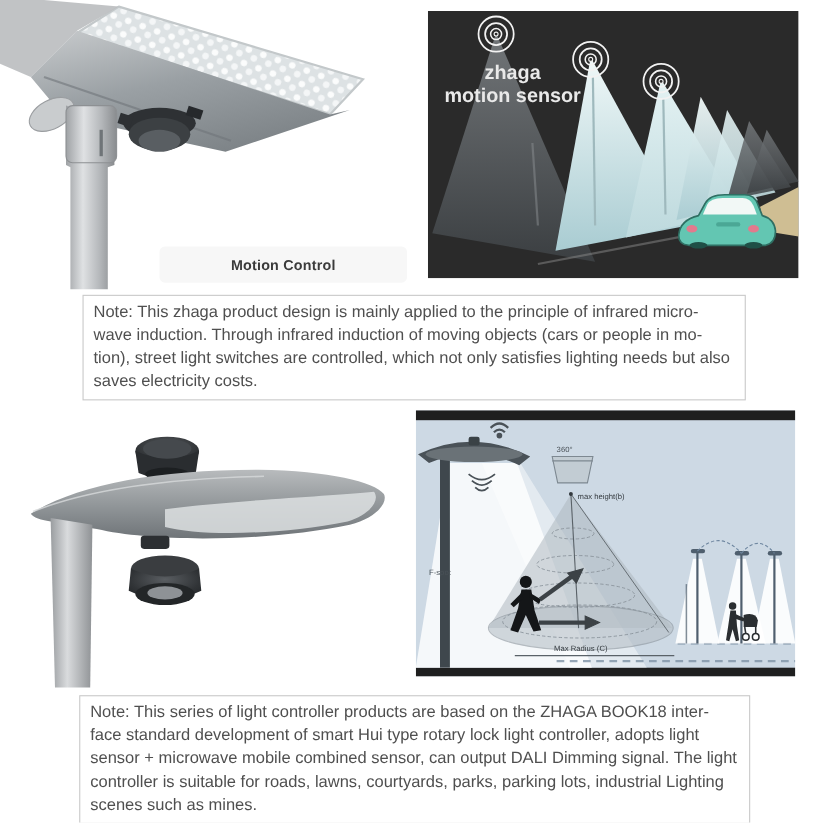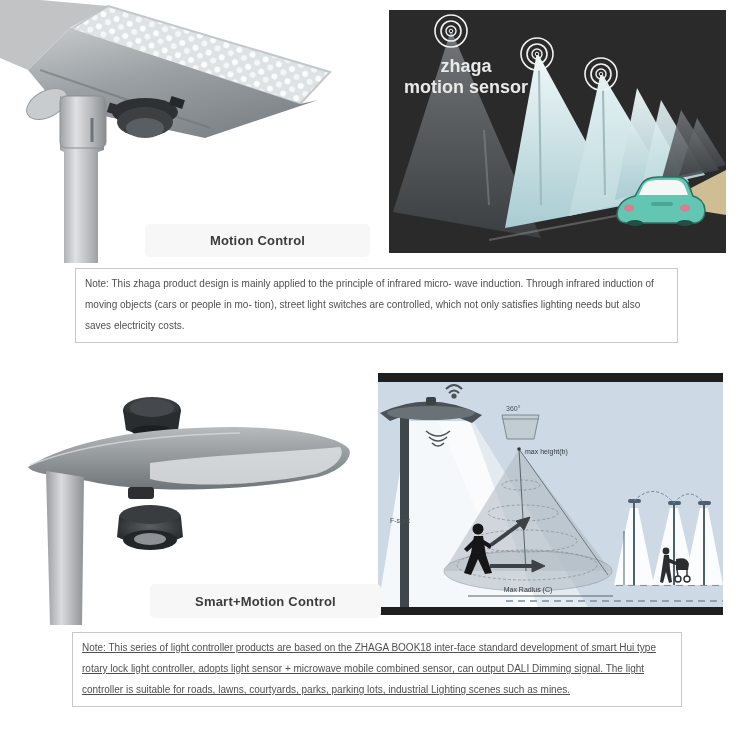--- a/index.html
+++ b/index.html
@@ -3,21 +3,21 @@
 <meta charset="utf-8">
 <style>
   html,body{margin:0;padding:0;background:#ffffff;}
   .canvas{position:relative;width:747px;height:748px;background:#ffffff;overflow:hidden;
           font-family:"Liberation Sans", sans-serif;}
   .abs{position:absolute;}
   .caption-pill{position:absolute;display:flex;align-items:center;justify-content:center;
           background:#f7f7f7;border-radius:5px;color:#3b3b3b;font-weight:bold;font-size:13px;
           letter-spacing:.2px;}
   .note-box{position:absolute;border:1px solid #c9c9c9;background:#ffffff;color:#4f4f4f;
-          font-size:10px;line-height:21px;padding:4px 9px 6px 9px;}
+          font-size:15px;line-height:21px;padding:4px 9px 6px 9px;}
   svg{display:block;}
 </style>
 </head>
 <body>
 
 <div class="canvas">
 
   <div class="abs" style="left:0;top:0;width:370px;height:265px;">
     <svg width="370" height="265" viewBox="0 0 370 265">
       <defs>
@@ -274,21 +274,18 @@
         <path d="M290,185 L299,189 L298,192 L289,189 Z"></path>
         <path d="M298,186 Q309,183 311,191 L310,197 L298,197 Z"></path>
         <circle cx="300" cy="206" r="3" fill="none" stroke="#2a2e31" stroke-width="1.4"></circle>
         <circle cx="309" cy="206" r="3" fill="none" stroke="#2a2e31" stroke-width="1.4"></circle>
         <line x1="299" y1="197" x2="300" y2="203" stroke="#2a2e31" stroke-width="1.4"></line>
         <line x1="309" y1="197" x2="309" y2="203" stroke="#2a2e31" stroke-width="1.4"></line>
       </g>
     </svg>
   </div>
 
-  <div class="caption-pill" style="left:150px;top:584px;width:231px;height:34px;">
-    <span>Smart+Motion Control</span>
-  </div>
-
-  <div class="note-box" style="left:72px;top:632px;width:590px;text-decoration:underline;">
+
+  <div class="note-box" style="left:72px;top:632px;width:590px;">
     <span>Note: This series of light controller products are based on the ZHAGA BOOK18 inter-face standard development of smart Hui type rotary lock light controller, adopts light sensor + microwave mobile combined sensor, can output DALI Dimming signal. The light controller is suitable for roads, lawns, courtyards, parks, parking lots, industrial Lighting scenes such as mines.</span>
   </div>
 
 </div>
 
 </body></html>

